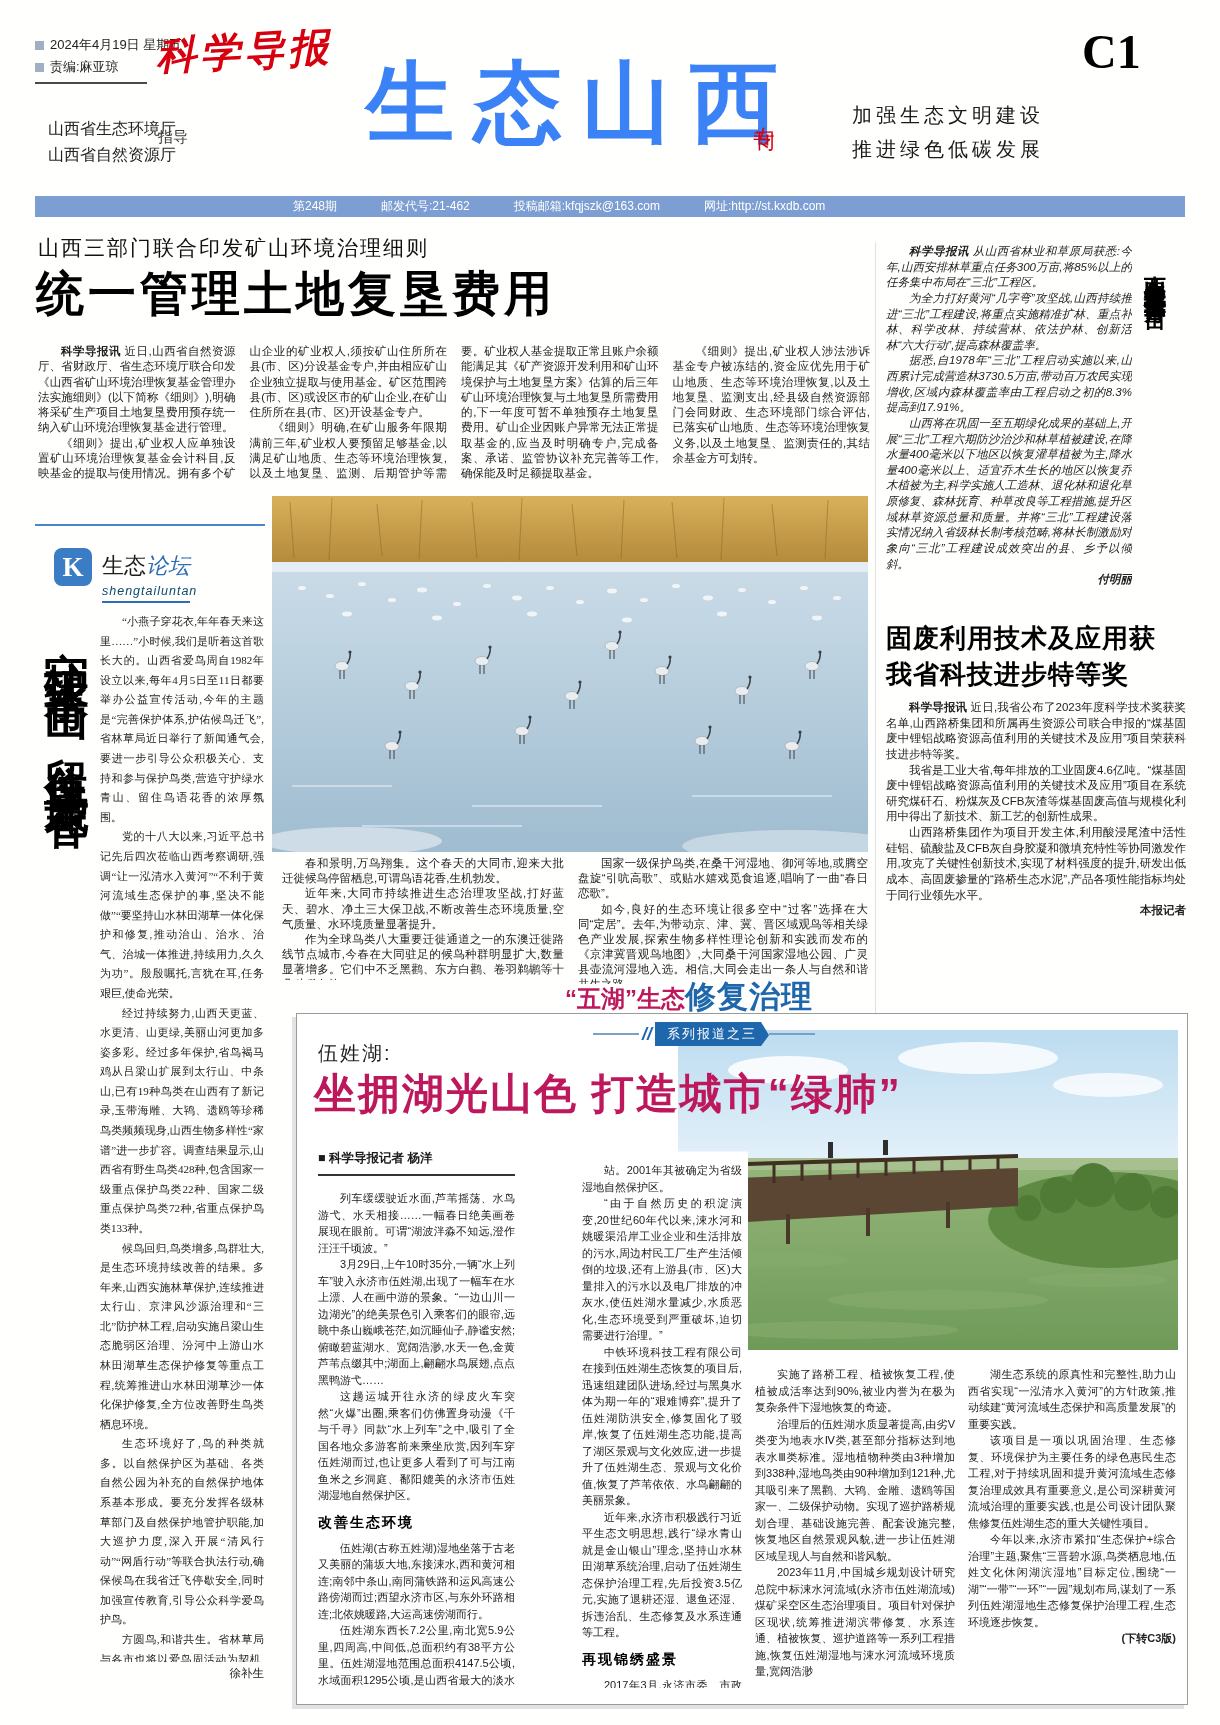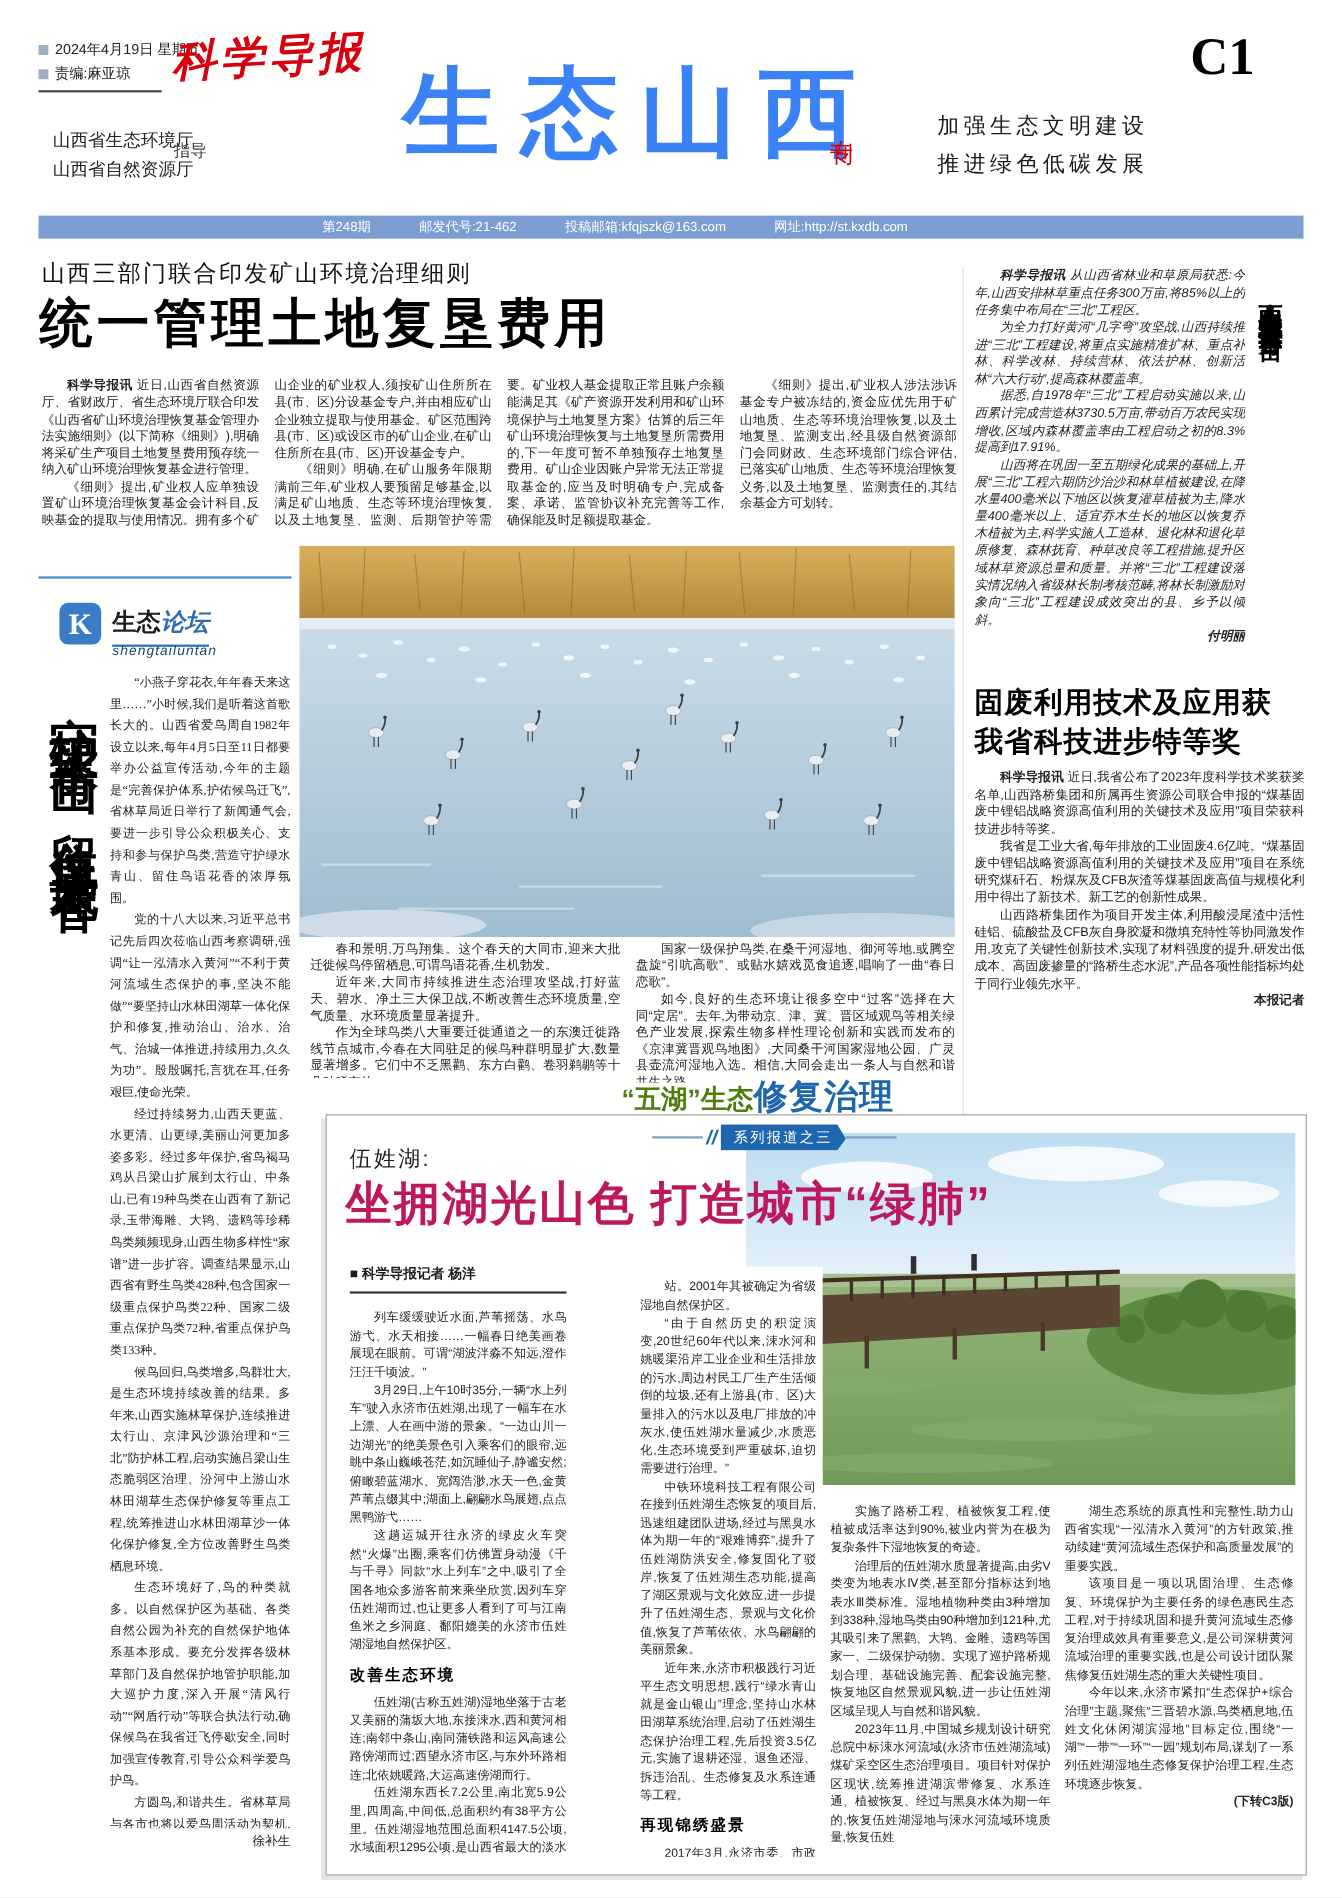--- a/index.html
+++ b/index.html
@@ -38,40 +38,40 @@
   
   .award-headline{left:886px;top:620px;font-size:26px;font-weight:900;line-height:1.4;letter-spacing:1px;
                   white-space:pre-line;color:#000;}
   .award-body{left:886px;top:700px;width:300px;height:312px;overflow:hidden;}
   .award-body p{font-size:11.5px;line-height:1.36;}
   
   .forum-topline{left:35px;top:524px;width:230px;height:2px;background:#4a86c8;}
   .forum-logo{left:54px;top:548px;width:38px;height:38px;background:#3b7dc4;border-radius:8px;color:#fff;
               font-family:"Liberation Serif",serif;font-weight:bold;font-size:27px;display:flex;
               align-items:center;justify-content:center;}
-  .forum-title{left:102px;top:551px;font-size:22px;font-weight:bold;border-bottom:2px solid #2e6db4;
-               padding-bottom:5px;}
+  .forum-title{left:102px;top:551px;font-size:22px;font-weight:normal;border-bottom:2px solid #2e6db4;
+               padding-bottom:20px;}
   .forum-title .blue{color:#2e6db4;font-style:italic;}
   .forum-pinyin{left:102px;top:584px;font-size:12.5px;font-style:italic;color:#0c4a6e;letter-spacing:1px;}
   .forum-vhead{left:38px;top:616px;height:690px;font-size:44px;font-weight:900;letter-spacing:9px;color:#000;}
   .forum-body{left:100px;top:612px;width:164px;height:1050px;overflow:hidden;}
   .forum-body p{font-family:"Liberation Serif",serif;font-size:11px;line-height:1.78;text-align:justify;
                 text-indent:2em;margin:0;color:#222;}
   .forum-byline{left:100px;top:1666px;width:164px;text-align:right;font-family:"Liberation Serif",serif;
                 font-size:11.5px;color:#222;}
   
   .photo1{left:272px;top:496px;width:596px;height:356px;overflow:hidden;}
   
   .cap{overflow:hidden;}
   .cap p{font-size:11.5px;line-height:1.32;text-align:justify;text-indent:2em;margin:0;}
   .cap1{left:282px;top:856px;width:282px;height:124px;}
   .cap2{left:578px;top:856px;width:290px;height:128px;}
   
   .badge{left:565px;top:976px;z-index:8;}
-  .badge-line1 .black{font-size:24px;font-weight:900;color:#4d7c0f;}
+  .badge-line1 .black{font-size:24px;font-weight:900;color:#be185d;}
   .badge-line1 .blue{font-size:31px;font-weight:900;color:#1e67ad;letter-spacing:1px;}
   .badge-line2{display:flex;align-items:center;margin-top:4px;margin-left:28px;}
   .badge-rule{width:46px;height:2px;background:#7aa0c8;}
   .badge-slash{color:#1e67ad;font-weight:900;font-style:italic;font-size:18px;margin:0 3px;}
   .badge-box{background:#1e67ad;color:#fff;font-size:13px;letter-spacing:2px;padding:3px 12px;
              clip-path:polygon(0 0,93% 0,100% 55%,93% 100%,0 100%);}
   
   .lakebox{left:296px;top:1013px;width:890px;height:690px;border:1px solid #9a9a9a;background:#fff;
            box-shadow:-4px 4px 0 #e3e3e3;}
   .lake-kicker{left:318px;top:1040px;font-size:20px;letter-spacing:2px;z-index:5;}
@@ -349,21 +349,21 @@
       <p>站。2001年其被确定为省级湿地自然保护区。</p>
       <p>“由于自然历史的积淀演变,20世纪60年代以来,涑水河和姚暖渠沿岸工业企业和生活排放的污水,周边村民工厂生产生活倾倒的垃圾,还有上游县(市、区)大量排入的污水以及电厂排放的冲灰水,使伍姓湖水量减少,水质恶化,生态环境受到严重破坏,迫切需要进行治理。”</p>
       <p>中铁环境科技工程有限公司在接到伍姓湖生态恢复的项目后,迅速组建团队进场,经过与黑臭水体为期一年的“艰难博弈”,提升了伍姓湖防洪安全,修复固化了驳岸,恢复了伍姓湖生态功能,提高了湖区景观与文化效应,进一步提升了伍姓湖生态、景观与文化价值,恢复了芦苇依依、水鸟翩翩的美丽景象。</p>
       <p>近年来,永济市积极践行习近平生态文明思想,践行“绿水青山就是金山银山”理念,坚持山水林田湖草系统治理,启动了伍姓湖生态保护治理工程,先后投资3.5亿元,实施了退耕还湿、退鱼还湿、拆违治乱、生态修复及水系连通等工程。</p>
       <div class="subhead">再现锦绣盛景</div>
       <p>2017年3月,永济市委、市政府正式启动“永济伍姓湖生态修复与利用项目工程”,该工程荣获“2022—2023年度国家优质工程奖”。</p>
     </div>
   <div class="abs lakecol col3 bodytext">
       <p>实施了路桥工程、植被恢复工程,使植被成活率达到90%,被业内誉为在极为复杂条件下湿地恢复的奇迹。</p>
       <p>治理后的伍姓湖水质显著提高,由劣V类变为地表水Ⅳ类,甚至部分指标达到地表水Ⅲ类标准。湿地植物种类由3种增加到338种,湿地鸟类由90种增加到121种,尤其吸引来了黑鹳、大鸨、金雕、遗鸥等国家一、二级保护动物。实现了巡护路桥规划合理、基础设施完善、配套设施完整,恢复地区自然景观风貌,进一步让伍姓湖区域呈现人与自然和谐风貌。</p>
-      <p>2023年11月,中国城乡规划设计研究总院中标涑水河流域(永济市伍姓湖流域)煤矿采空区生态治理项目。项目针对保护区现状,统筹推进湖滨带修复、水系连通、植被恢复、经过与黑臭水体为期一年的,恢复伍姓湖湿地与涑水河流域环境质量,恢复伍姓</p>
+      <p>2023年11月,中国城乡规划设计研究总院中标涑水河流域(永济市伍姓湖流域)煤矿采空区生态治理项目。项目针对保护区现状,统筹推进湖滨带修复、水系连通、植被恢复、巡护道路等一系列工程措施,恢复伍姓湖湿地与涑水河流域环境质量,宽阔浩渺</p>
     </div>
   <div class="abs lakecol col4 bodytext">
       <p>湖生态系统的原真性和完整性,助力山西省实现“一泓清水入黄河”的方针政策,推动续建“黄河流域生态保护和高质量发展”的重要实践。</p>
       <p>该项目是一项以巩固治理、生态修复、环境保护为主要任务的绿色惠民生态工程,对于持续巩固和提升黄河流域生态修复治理成效具有重要意义,是公司深耕黄河流域治理的重要实践,也是公司设计团队聚焦修复伍姓湖生态的重大关键性项目。</p>
       <p>今年以来,永济市紧扣“生态保护+综合治理”主题,聚焦“三晋碧水源,鸟类栖息地,伍姓文化休闲湖滨湿地”目标定位,围绕“一湖”“一带”“一环”“一园”规划布局,谋划了一系列伍姓湖湿地生态修复保护治理工程,生态环境逐步恢复。</p>
       <p class="byline-r">(下转C3版)</p>
     </div>
 
 </div>
 

